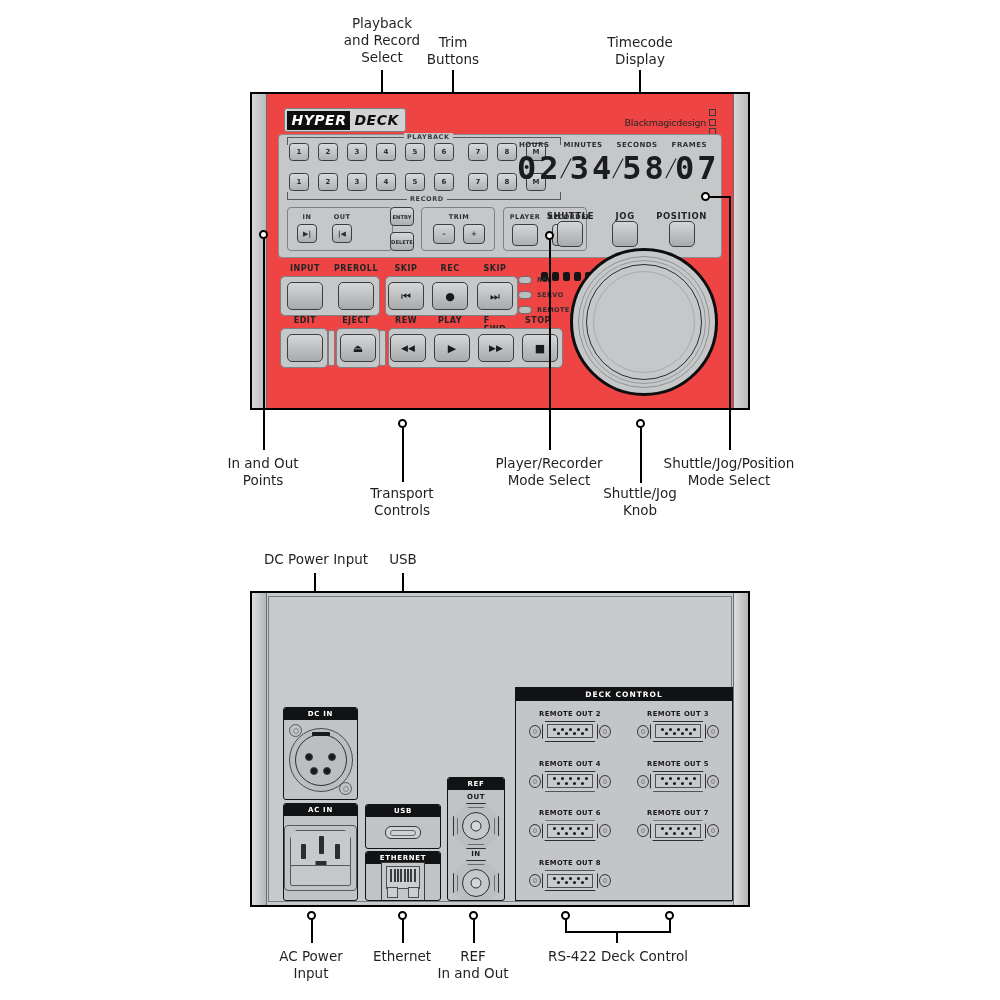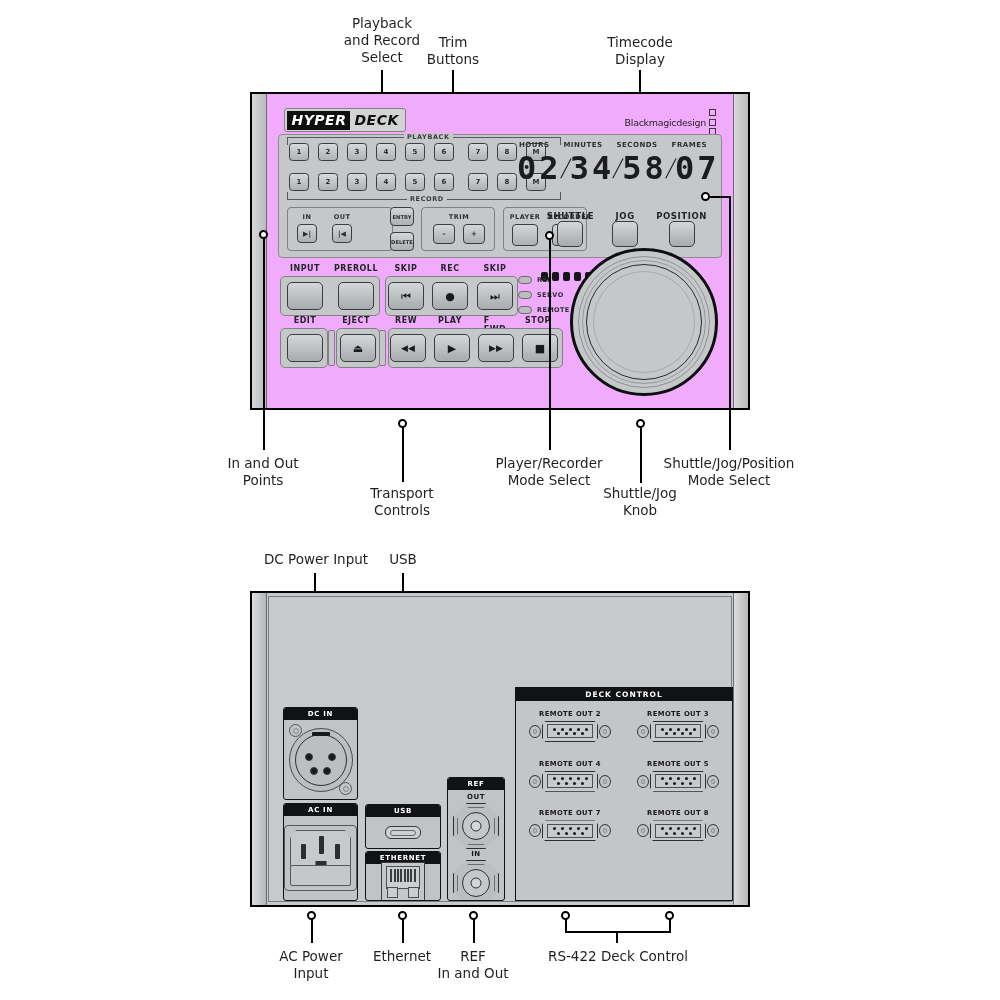--- a/index.html
+++ b/index.html
@@ -12,21 +12,21 @@
   #stage{position:absolute;left:9px;top:0;width:1000px;height:1000px;}
 
   
   .callout{position:absolute;text-align:center;font-size:13.5px;line-height:17px;color:#231f20;white-space:pre;}
   .lline{position:absolute;background:#000;width:2px;}
   .hline{position:absolute;background:#000;height:2px;}
   .dot{position:absolute;width:9px;height:9px;border:2px solid #000;border-radius:50%;background:#fff;box-sizing:border-box;}
 
   
   .panel{position:absolute;box-sizing:border-box;}
-  #front{left:241px;top:92px;width:500px;height:318px;background:#f0abfc;border:2px solid #000;}
+  #front{left:241px;top:92px;width:500px;height:318px;background:#ef4444;border:2px solid #000;}
   #front .ear-l,#front .ear-r{position:absolute;top:0;bottom:0;width:14px;background:linear-gradient(90deg,#d7d8da,#b9babc);border-right:1.5px solid #6b6c6e;}
   #front .ear-l{left:0;}
   #front .ear-r{right:0;border-right:none;border-left:1.5px solid #6b6c6e;}
 
   .fbody{position:absolute;left:16px;top:4px;right:16px;bottom:4px;}
 
   .hdlogo{position:absolute;left:16px;top:10px;height:19px;display:flex;align-items:stretch;
           border:1.5px solid #808184;border-radius:3px;background:#d2d3d5;padding:1.5px;}
   .hdlogo .hy{background:#0f0f0f;color:#fff;font-weight:bold;font-style:italic;font-size:14px;
       letter-spacing:.5px;padding:1px 4px 1px 5px;display:flex;align-items:center;font-family:"DejaVu Sans",sans-serif;}
@@ -590,20 +590,44 @@
                       <i></i>
                       <i></i>
                       <i></i>
                     </div>
                   </div>
                 </div>
               <div class="lug"></div>
             </div>
           </div>
 
+          <div class="dcell">
+            <div class="dlbl">REMOTE OUT 6</div>
+            <div class="db9">
+              <div class="lug"></div>
+              <div class="shellbox">
+                  <div class="inner">
+                    <div class="pr">
+                      <i></i>
+                      <i></i>
+                      <i></i>
+                      <i></i>
+                      <i></i>
+                    </div>
+                    <div class="pr" style="padding:0 4px">
+                      <i></i>
+                      <i></i>
+                      <i></i>
+                      <i></i>
+                    </div>
+                  </div>
+                </div>
+              <div class="lug"></div>
+            </div>
+          </div>
 
           <div class="dcell">
             <div class="dlbl">REMOTE OUT 7</div>
             <div class="db9">
               <div class="lug"></div>
               <div class="shellbox">
                   <div class="inner">
                     <div class="pr">
                       <i></i>
                       <i></i>

